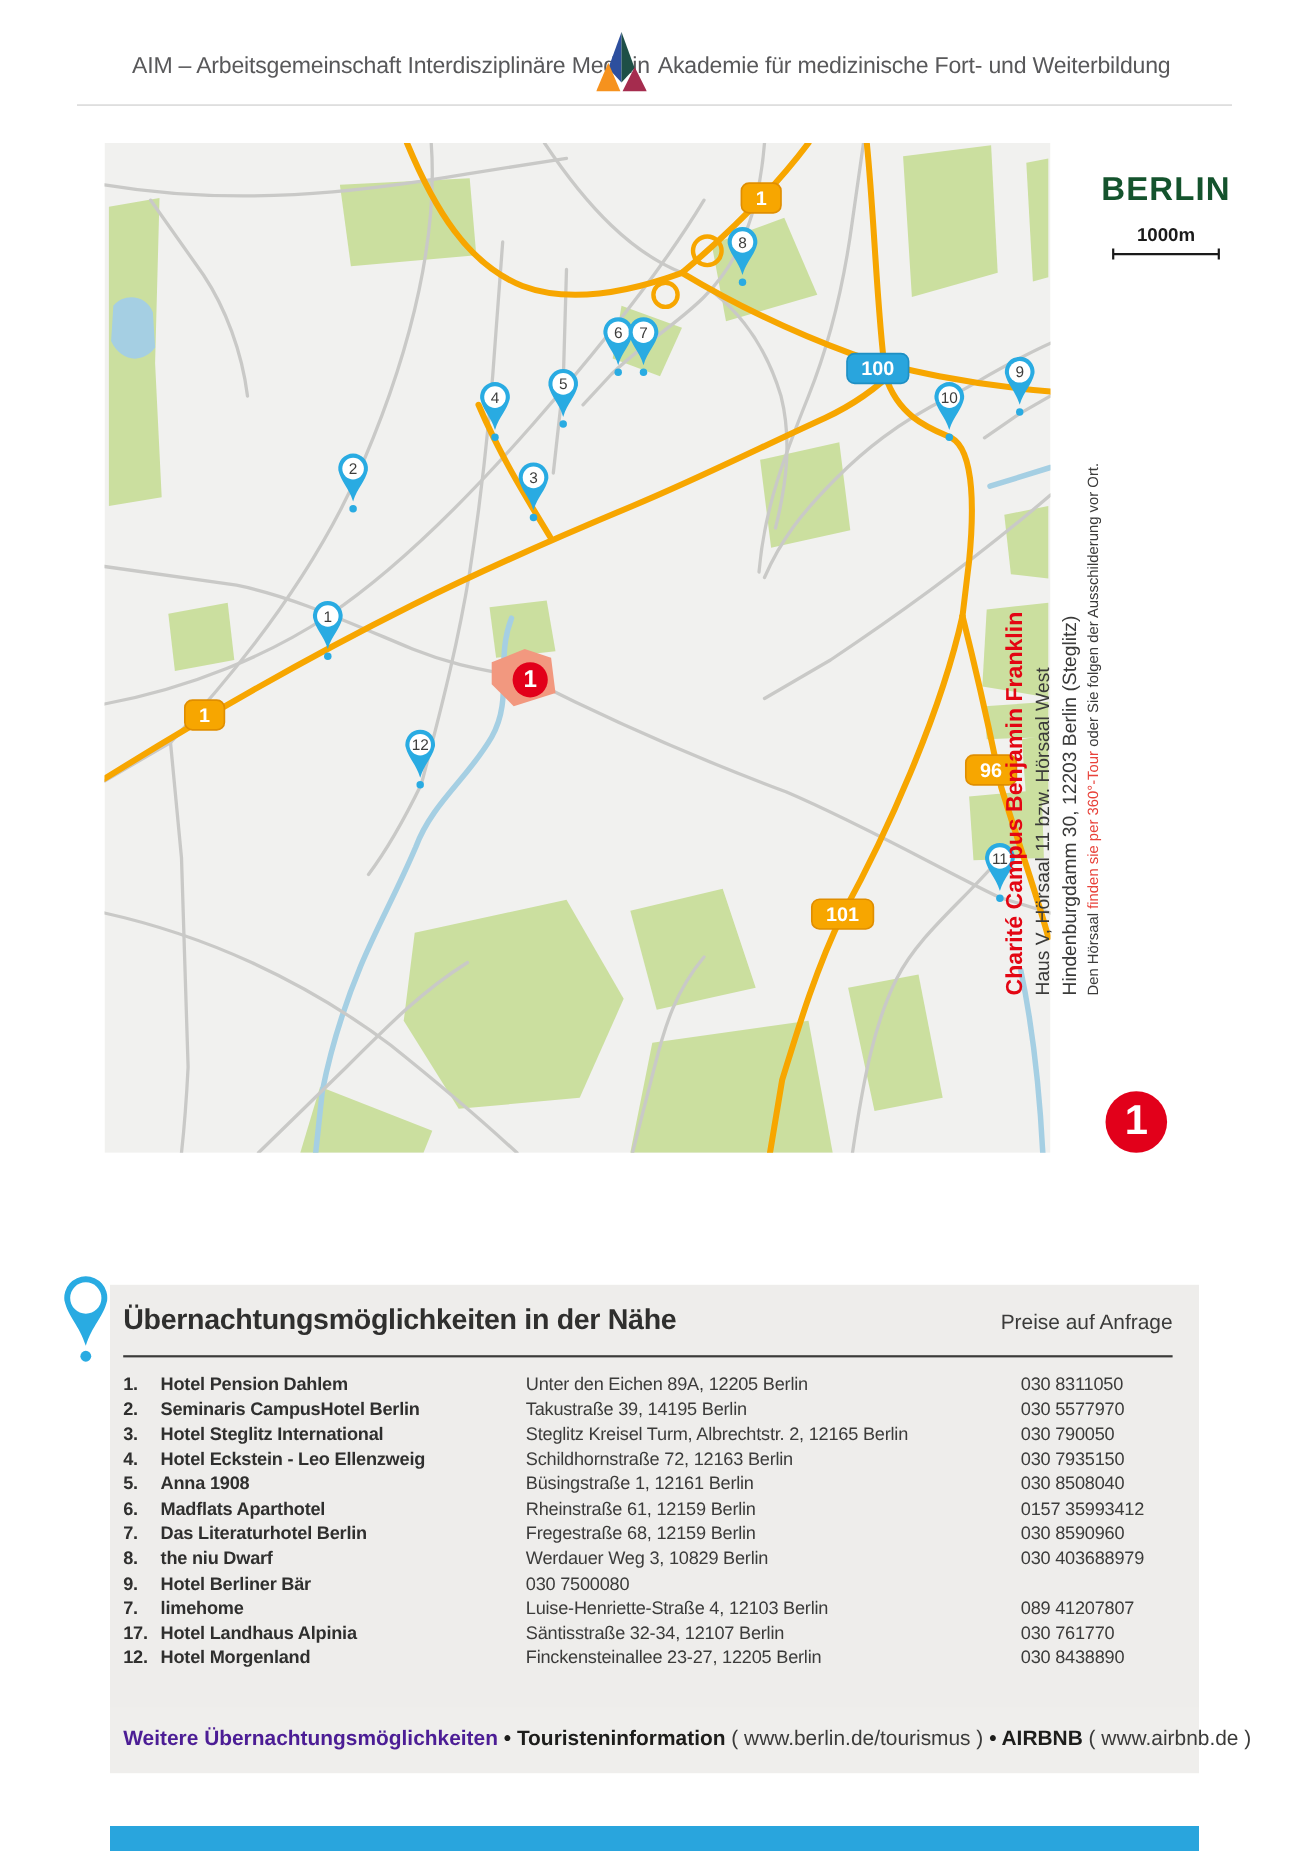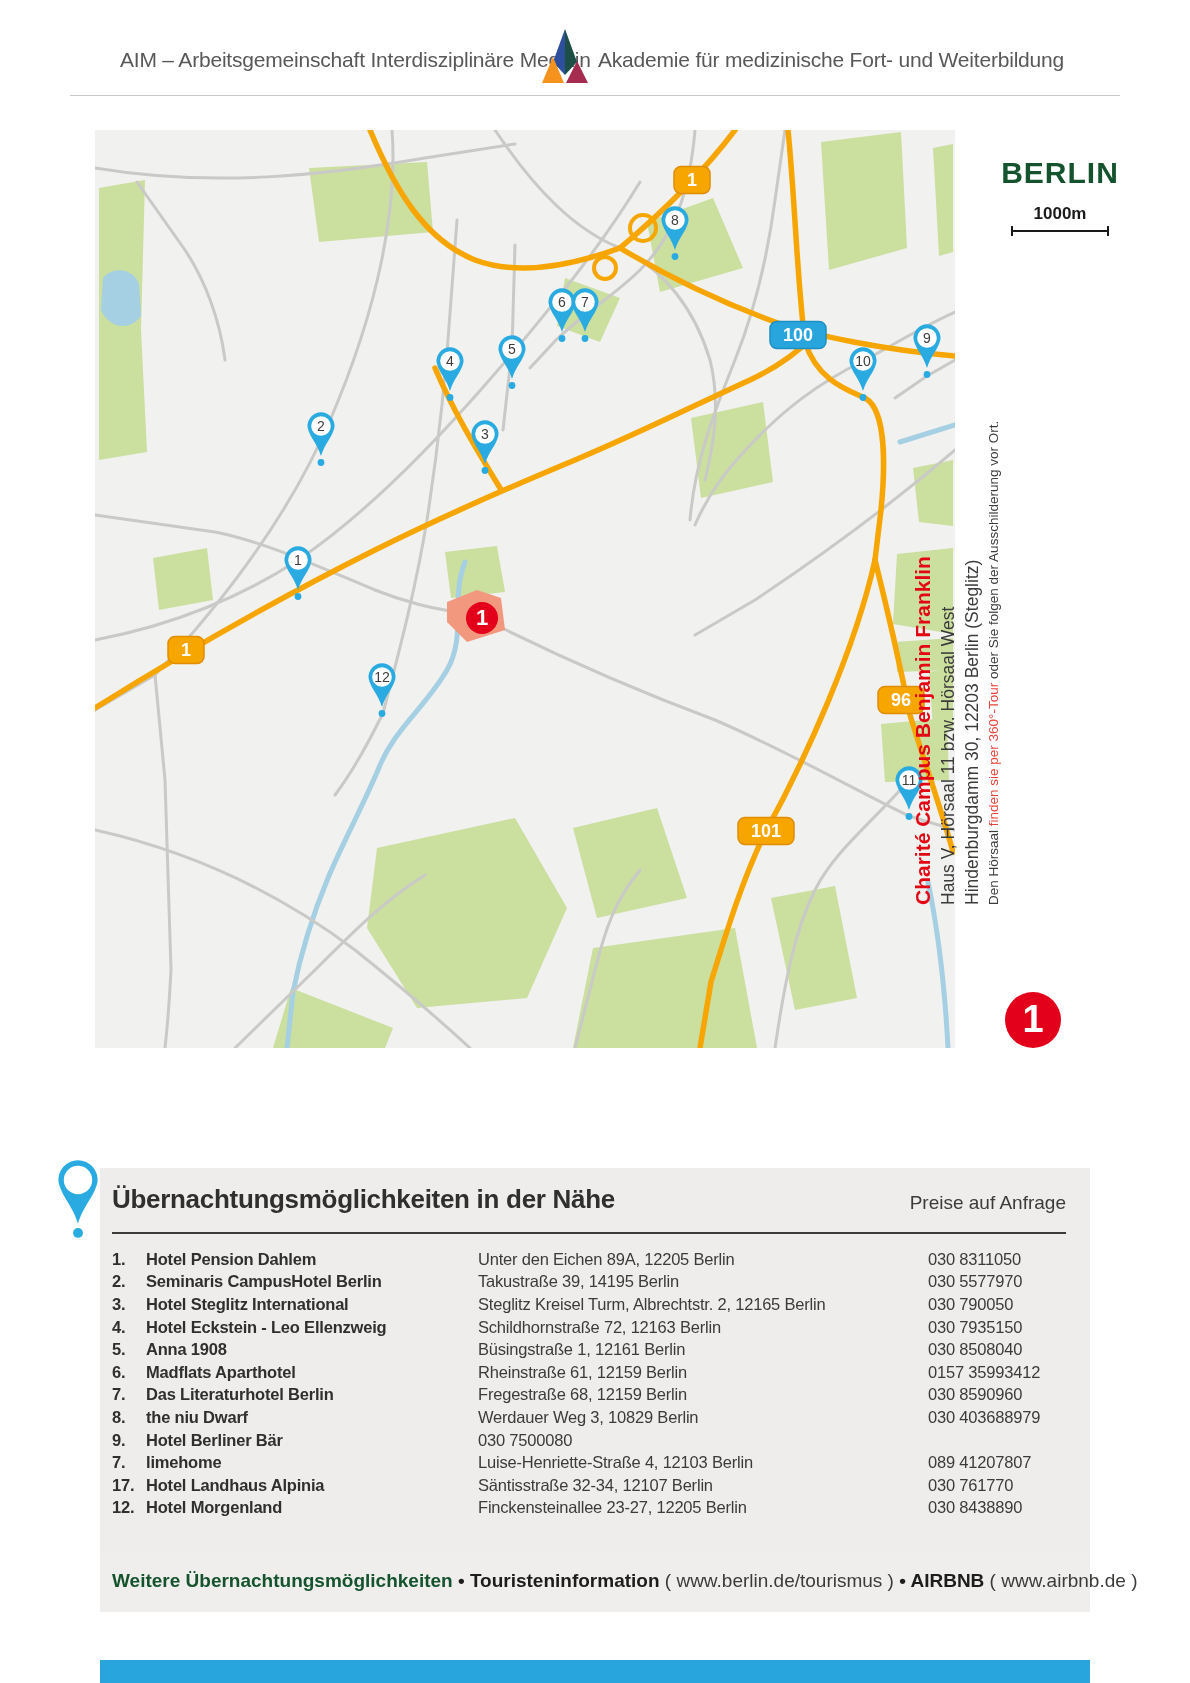--- a/index.html
+++ b/index.html
@@ -32,21 +32,21 @@
   .price-note { position:absolute; right:0; top:8px; font-size:19px; color:#3b3b3a; }
   .panel-rule { position:absolute; left:12px; right:24px; top:64px; height:2px; background:#3b3b3a; }
   .rows { position:absolute; left:12px; right:12px; top:80px; }
   .hrow { display:grid; grid-template-columns:34px 332px 450px auto; height:22.6px; align-items:center; }
   .hrow .no, .hrow .name { font-weight:bold; color:#2f2f2e; font-size:16.5px; letter-spacing:-0.2px; }
   .hrow .addr, .hrow .phone { font-size:16.5px; color:#3b3b3a; letter-spacing:-0.2px; }
 
   
   .foot-band { position:absolute; left:100px; top:1552px; width:990px; height:60px; background:#efeeec; }
   .foot-line { position:absolute; left:12px; top:18px; font-size:19px; white-space:nowrap; }
-  .foot-line .blue { color:#14532d; font-weight:bold; }
+  .foot-line .blue { color:#4c1d95; font-weight:bold; }
   .foot-line .b { font-weight:bold; color:#1d1d1b; }
   .foot-line .r { color:#3b3b3a; }
   .blue-bar { position:absolute; left:100px; top:1660px; width:990px; height:23px; background:#29a5dd; }
 
   svg text { font-family:"Liberation Sans", sans-serif; }
 </style>
 </head>
 <body>
 
 <div class="abs hdr-text" style="left:120px; top:48px;">AIM – Arbeitsgemeinschaft Interdisziplinäre Medizin</div>

